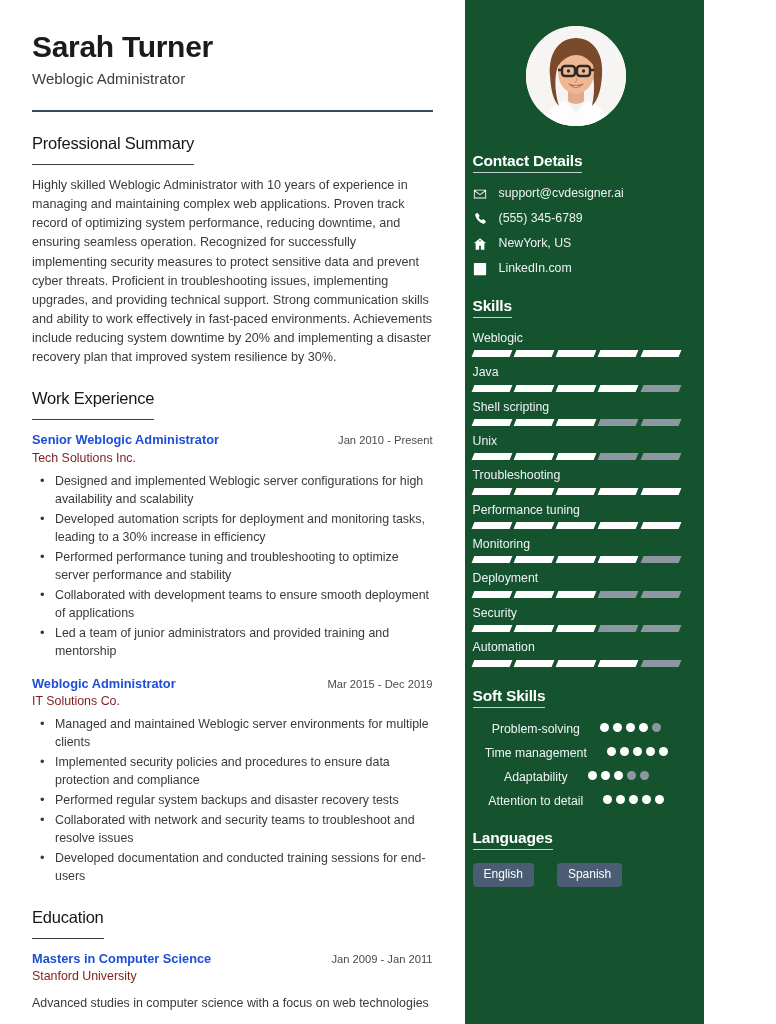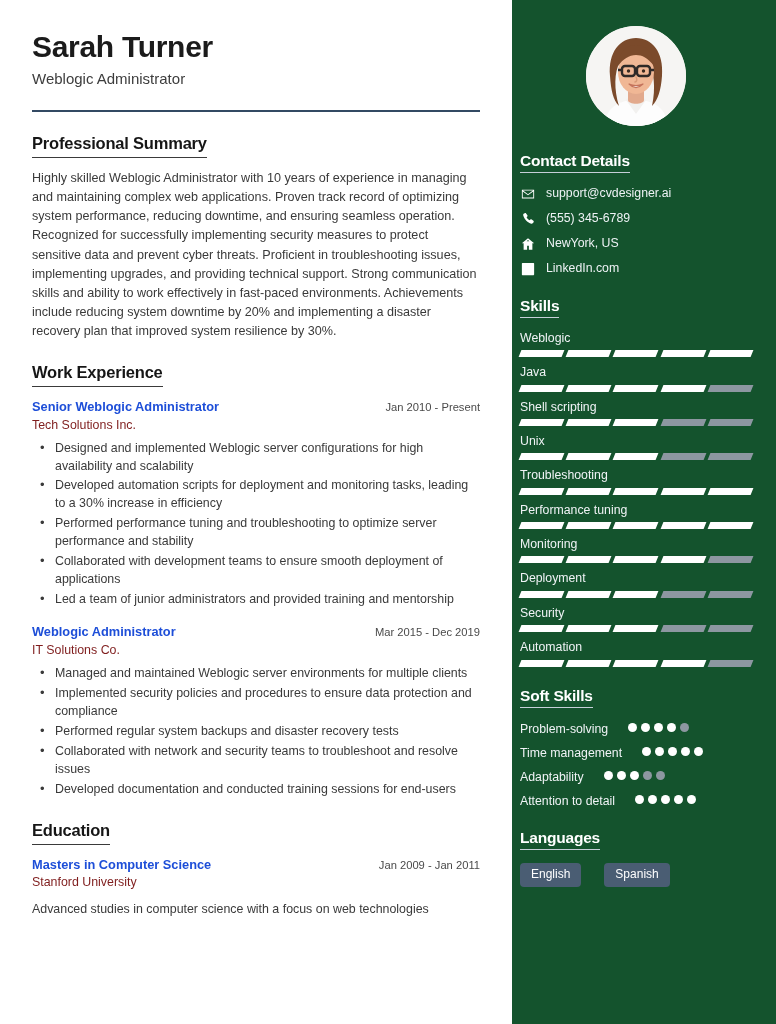--- a/index.html
+++ b/index.html
@@ -8,21 +8,21 @@
     margin: 0; padding: 0;
     background: #ffffff;
   }
   body {
     width: 776px; height: 1024px;
     font-family: "Liberation Sans", sans-serif;
     overflow: hidden;
   }
   .page {
     position: relative;
-    width: 776px; height: 1024px;
+    width: 704px; height: 1024px;
     display: flex;
     background: #ffffff;
     overflow: hidden;
   }
 
   
   .main {
     width: 512px;
     padding: 30px 32px 0 32px;
     overflow: hidden;
@@ -44,25 +44,25 @@
   .name-rule {
     margin-top: 22px;
     border-top: 2.5px solid #334a63;
     width: 100%;
   }
 
   .section { margin-top: 22px; }
   .section-heading {
     display: inline-block;
     font-size: 16.5px;
-    font-weight: bold;
+    font-weight: normal;
     color: #161616;
     letter-spacing: -0.2px;
     border-bottom: 1.6px solid #3a3a3a;
-    padding-bottom: 4px;
+    padding-bottom: 11px;
     margin: 0 0 11px 0;
   }
   .summary {
     font-size: 12.6px;
     line-height: 1.52;
     color: #3a3a3a;
     text-align: left;
     margin: 0;
   }
 
@@ -189,21 +189,21 @@
     height: 7px;
     background: #8d97a1;
     transform: skewX(-22deg);
   }
   .seg.on { background: #ffffff; }
 
   
   .soft-row {
     display: flex;
     align-items: flex-start;
-    justify-content: flex-start;
+    justify-content: center;
     gap: 20px;
     margin-bottom: 8px;
   }
   .soft-name {
     font-size: 12.3px;
     color: #f0f3f6;
     line-height: 1.32;
     max-width: 105px;
   }
   .dots { display: flex; gap: 4px; flex: none; padding-top: 2px; }

